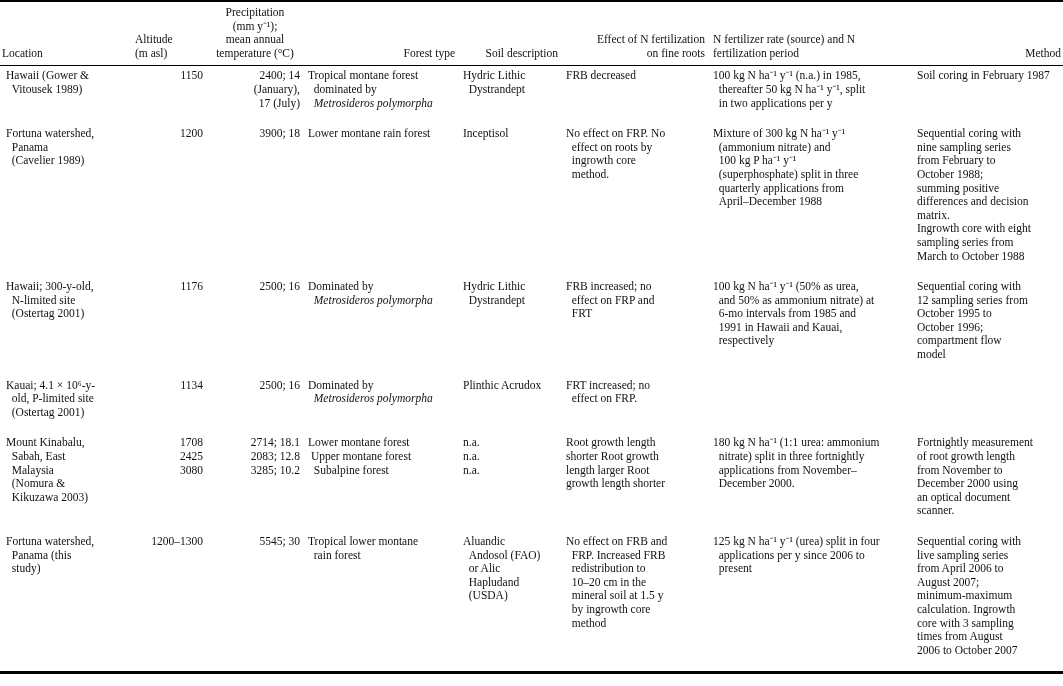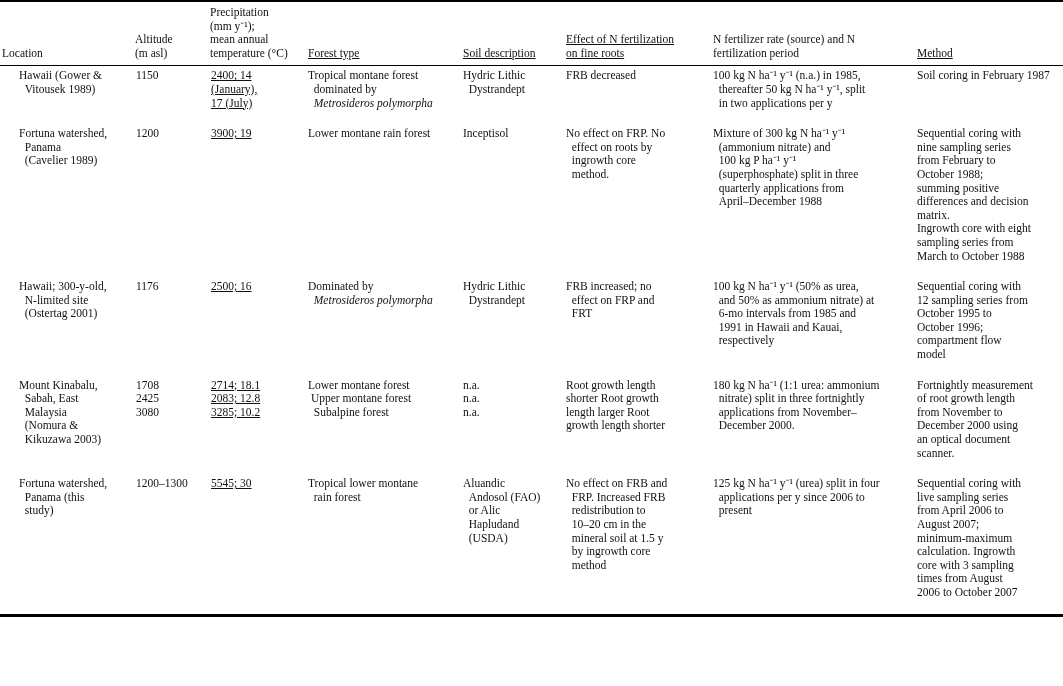--- a/index.html
+++ b/index.html
@@ -43,26 +43,26 @@
   
   .c0 { width: 131px; }
   .c1 { width: 74px; margin-top: 7px; }
   .c2 { width: 97px; }
   .c3 { width: 155px; }
   .c4 { width: 103px; }
   .c5 { width: 147px; }
   .c6 { width: 204px; }
   .c7 { width: 152px; }
   .al { text-align: left; }
-  .ac { text-align: left; text-decoration: underline; }
-  td.c0 { padding-left: 19px; }
-  td.c1 { padding-left: 5px; }
+  .ac { text-align: right; }
+  td.c0 { padding-left: 6px; }
+  td.c1 { padding-left: 5px; text-align: right; }
   th.c0 { padding-left: 2px; }
   th.c1 { padding-left: 4px; }
-  th.c2 { padding-left: 5px; }
+  th.c2 { padding-left: 5px; text-align: center; }
   i { font-style: italic; text-align: right; }
 </style>
 </head>
 <body>
 
 <table class="paper-table">
   <colgroup>
     <col class="c0">
       <col class="c1">
       <col class="c2">
@@ -107,21 +107,21 @@
         <td class="c6 al">100 kg N ha⁻¹ y⁻¹ (n.a.) in 1985,
   thereafter 50 kg N ha⁻¹ y⁻¹, split
   in two applications per y</td>
         <td class="c7 al">Soil coring in February 1987</td>
       </tr>
       <tr>
         <td class="c0 al">Fortuna watershed,
   Panama
   (Cavelier 1989)</td>
         <td class="c1 al">1200</td>
-        <td class="c2 ac">3900; 19</td>
+        <td class="c2 ac">3900; 18</td>
         <td class="c3 al">Lower montane rain forest</td>
         <td class="c4 al">Inceptisol</td>
         <td class="c5 al">No effect on FRP. No
   effect on roots by
   ingrowth core
   method.</td>
         <td class="c6 al">Mixture of 300 kg N ha⁻¹ y⁻¹
   (ammonium nitrate) and
   100 kg P ha⁻¹ y⁻¹
   (superphosphate) split in three
@@ -155,20 +155,34 @@
   and 50% as ammonium nitrate) at
   6-mo intervals from 1985 and
   1991 in Hawaii and Kauai,
   respectively</td>
         <td class="c7 al">Sequential coring with
 12 sampling series from
 October 1995 to
 October 1996;
 compartment flow
 model</td>
+      </tr>
+      <tr>
+        <td class="c0 al">Kauai; 4.1 × 10⁶-y-
+  old, P-limited site
+  (Ostertag 2001)</td>
+        <td class="c1 al">1134</td>
+        <td class="c2 ac">2500; 16</td>
+        <td class="c3 al">Dominated by
+  <i>Metrosideros polymorpha</i></td>
+        <td class="c4 al">Plinthic Acrudox</td>
+        <td class="c5 al">FRT increased; no
+  effect on FRP.</td>
+        <td class="c6 al"></td>
+        <td class="c7 al"></td>
       </tr>
       <tr>
         <td class="c0 al">Mount Kinabalu,
   Sabah, East
   Malaysia
   (Nomura &amp;
   Kikuzawa 2003)</td>
         <td class="c1 al">1708
 2425
 3080</td>

